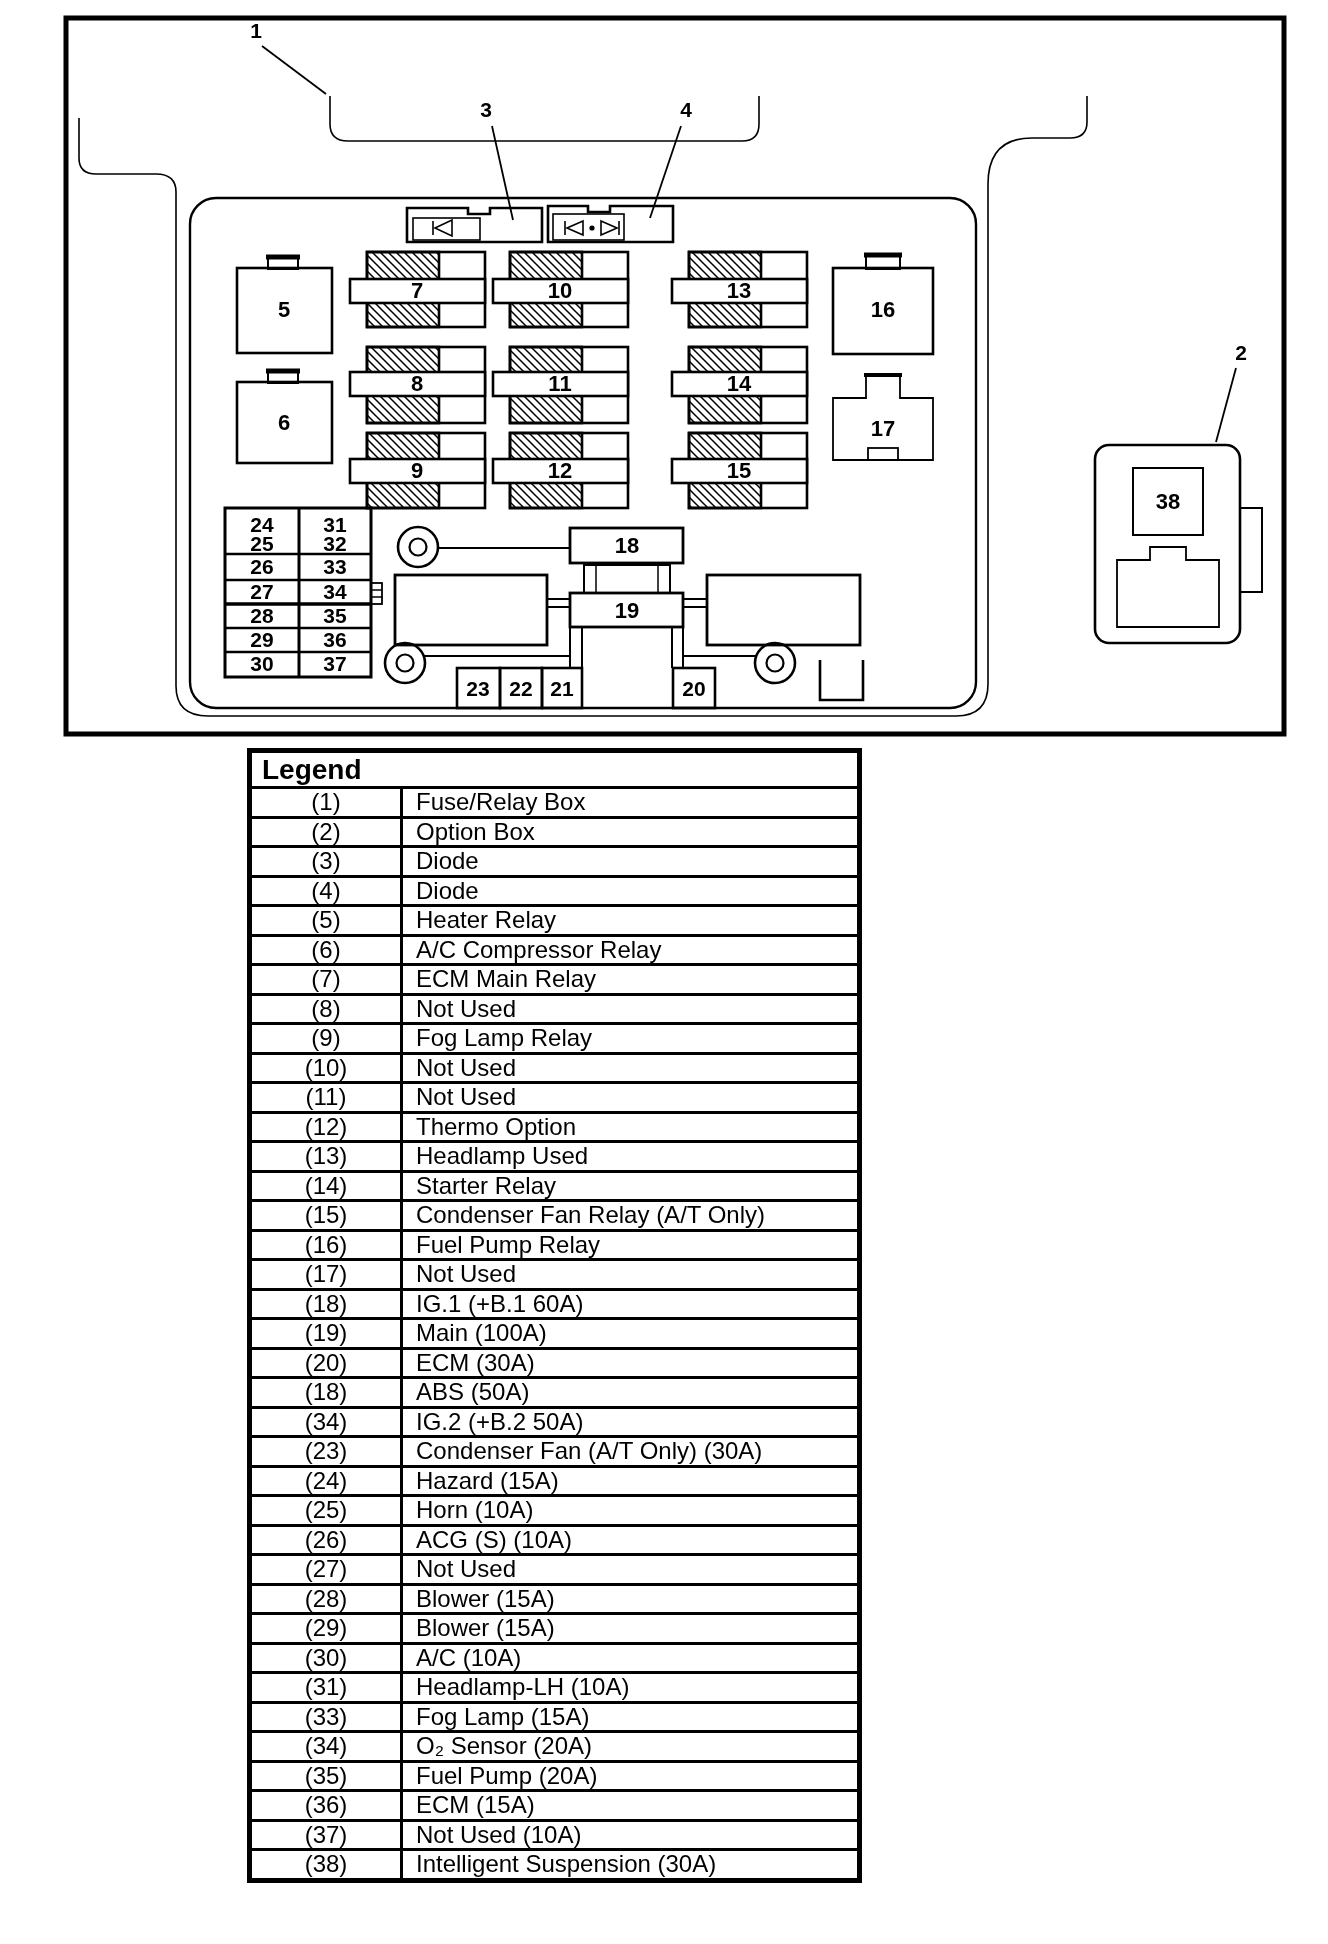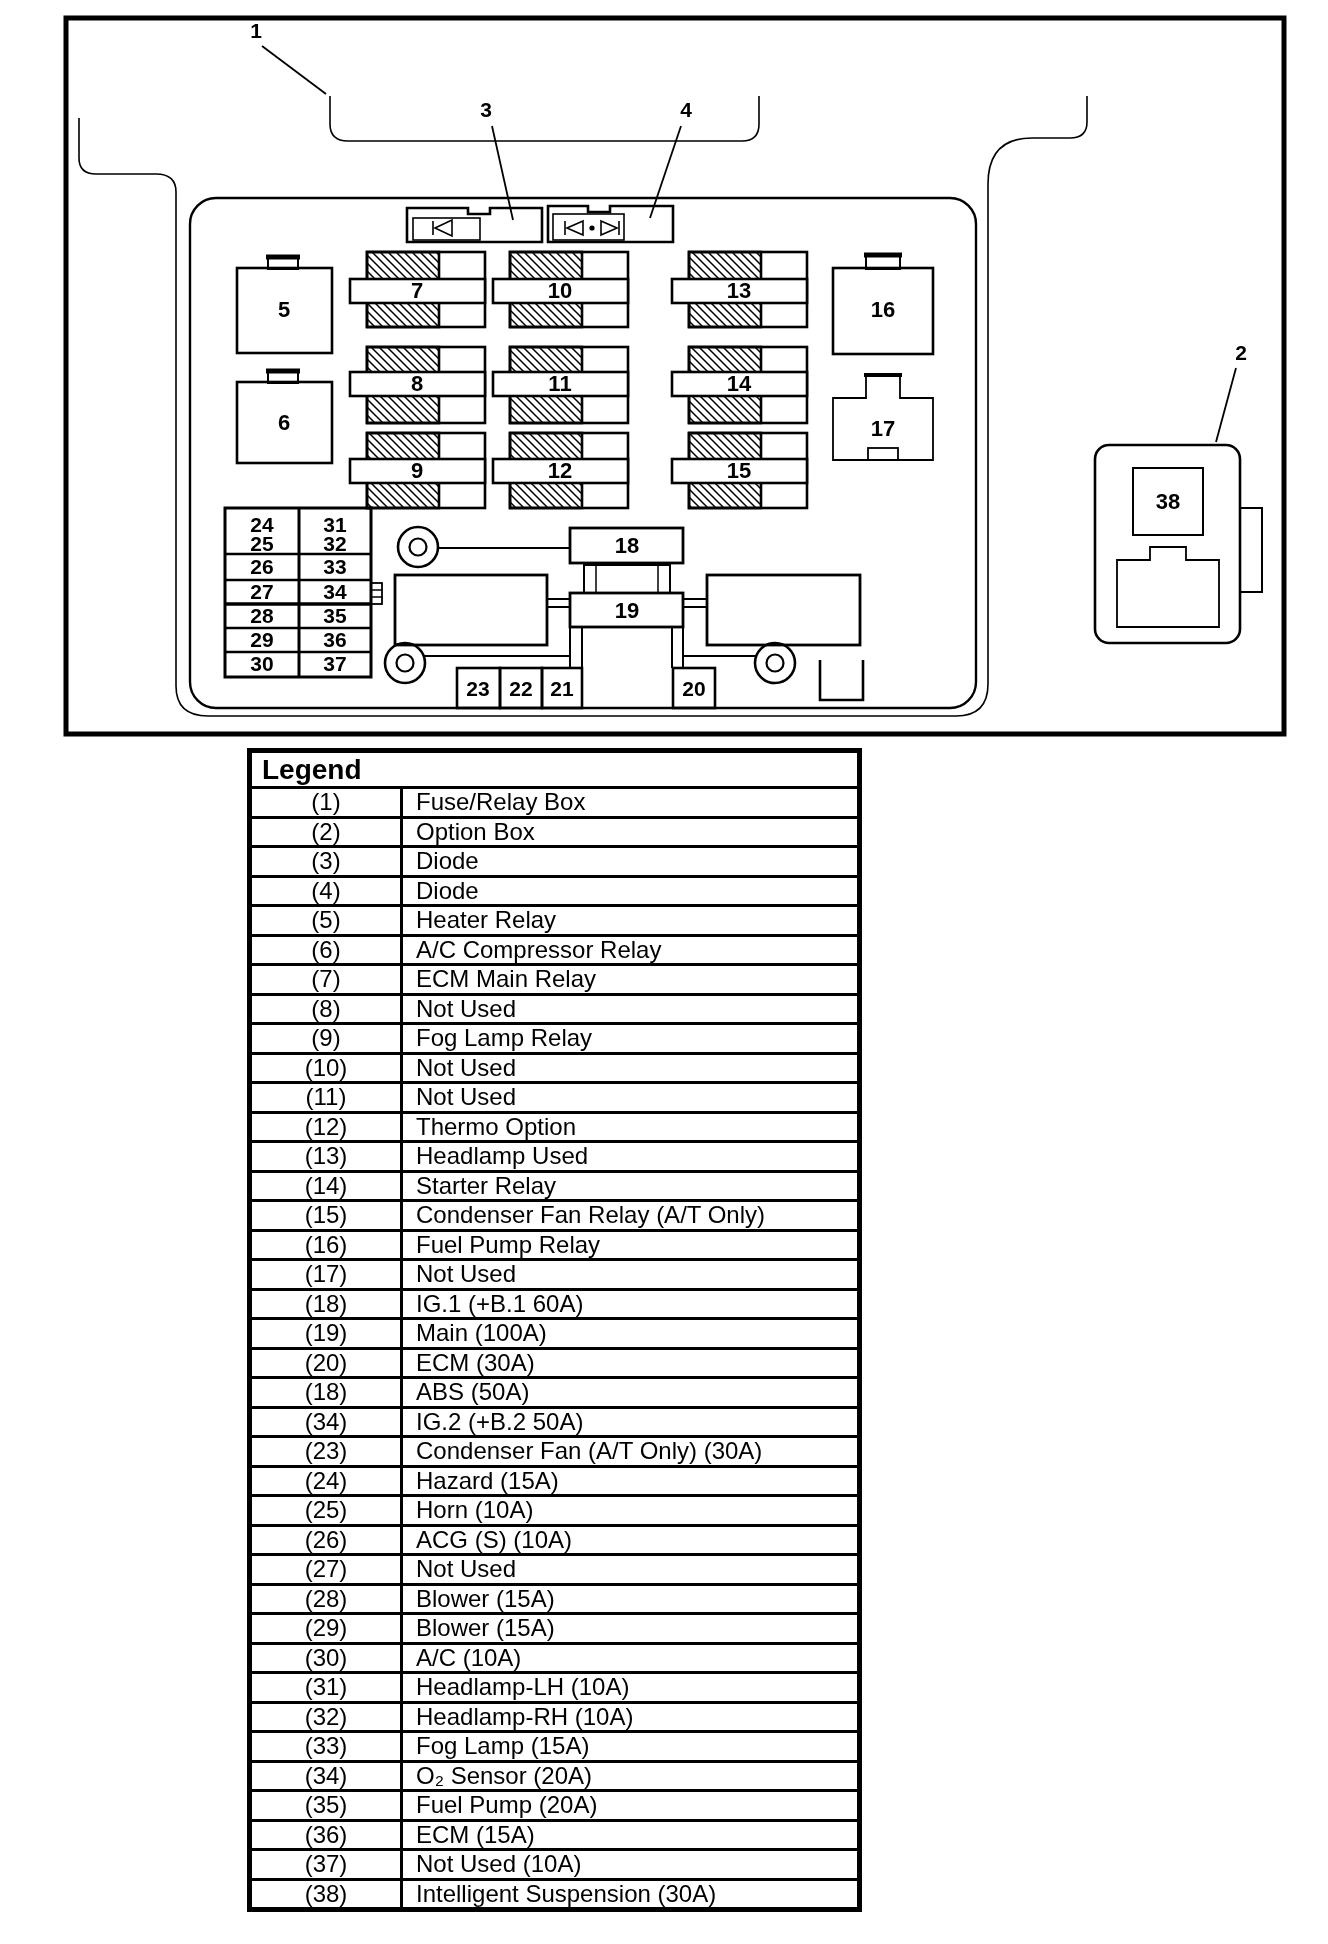--- a/index.html
+++ b/index.html
@@ -399,24 +399,20 @@
   <div class="legend-row">
     <div class="legend-num">(30)</div>
     <div class="legend-desc">A/C (10A)</div>
   </div>
 
   <div class="legend-row">
     <div class="legend-num">(31)</div>
     <div class="legend-desc">Headlamp-LH (10A)</div>
   </div>
 
-  <div class="legend-row">
-    <div class="legend-num">(32)</div>
-    <div class="legend-desc">Headlamp-RH (10A)</div>
-  </div>
 
   <div class="legend-row">
     <div class="legend-num">(33)</div>
     <div class="legend-desc">Fog Lamp (15A)</div>
   </div>
 
   <div class="legend-row">
     <div class="legend-num">(34)</div>
     <div class="legend-desc">O₂ Sensor (20A)</div>
   </div>

